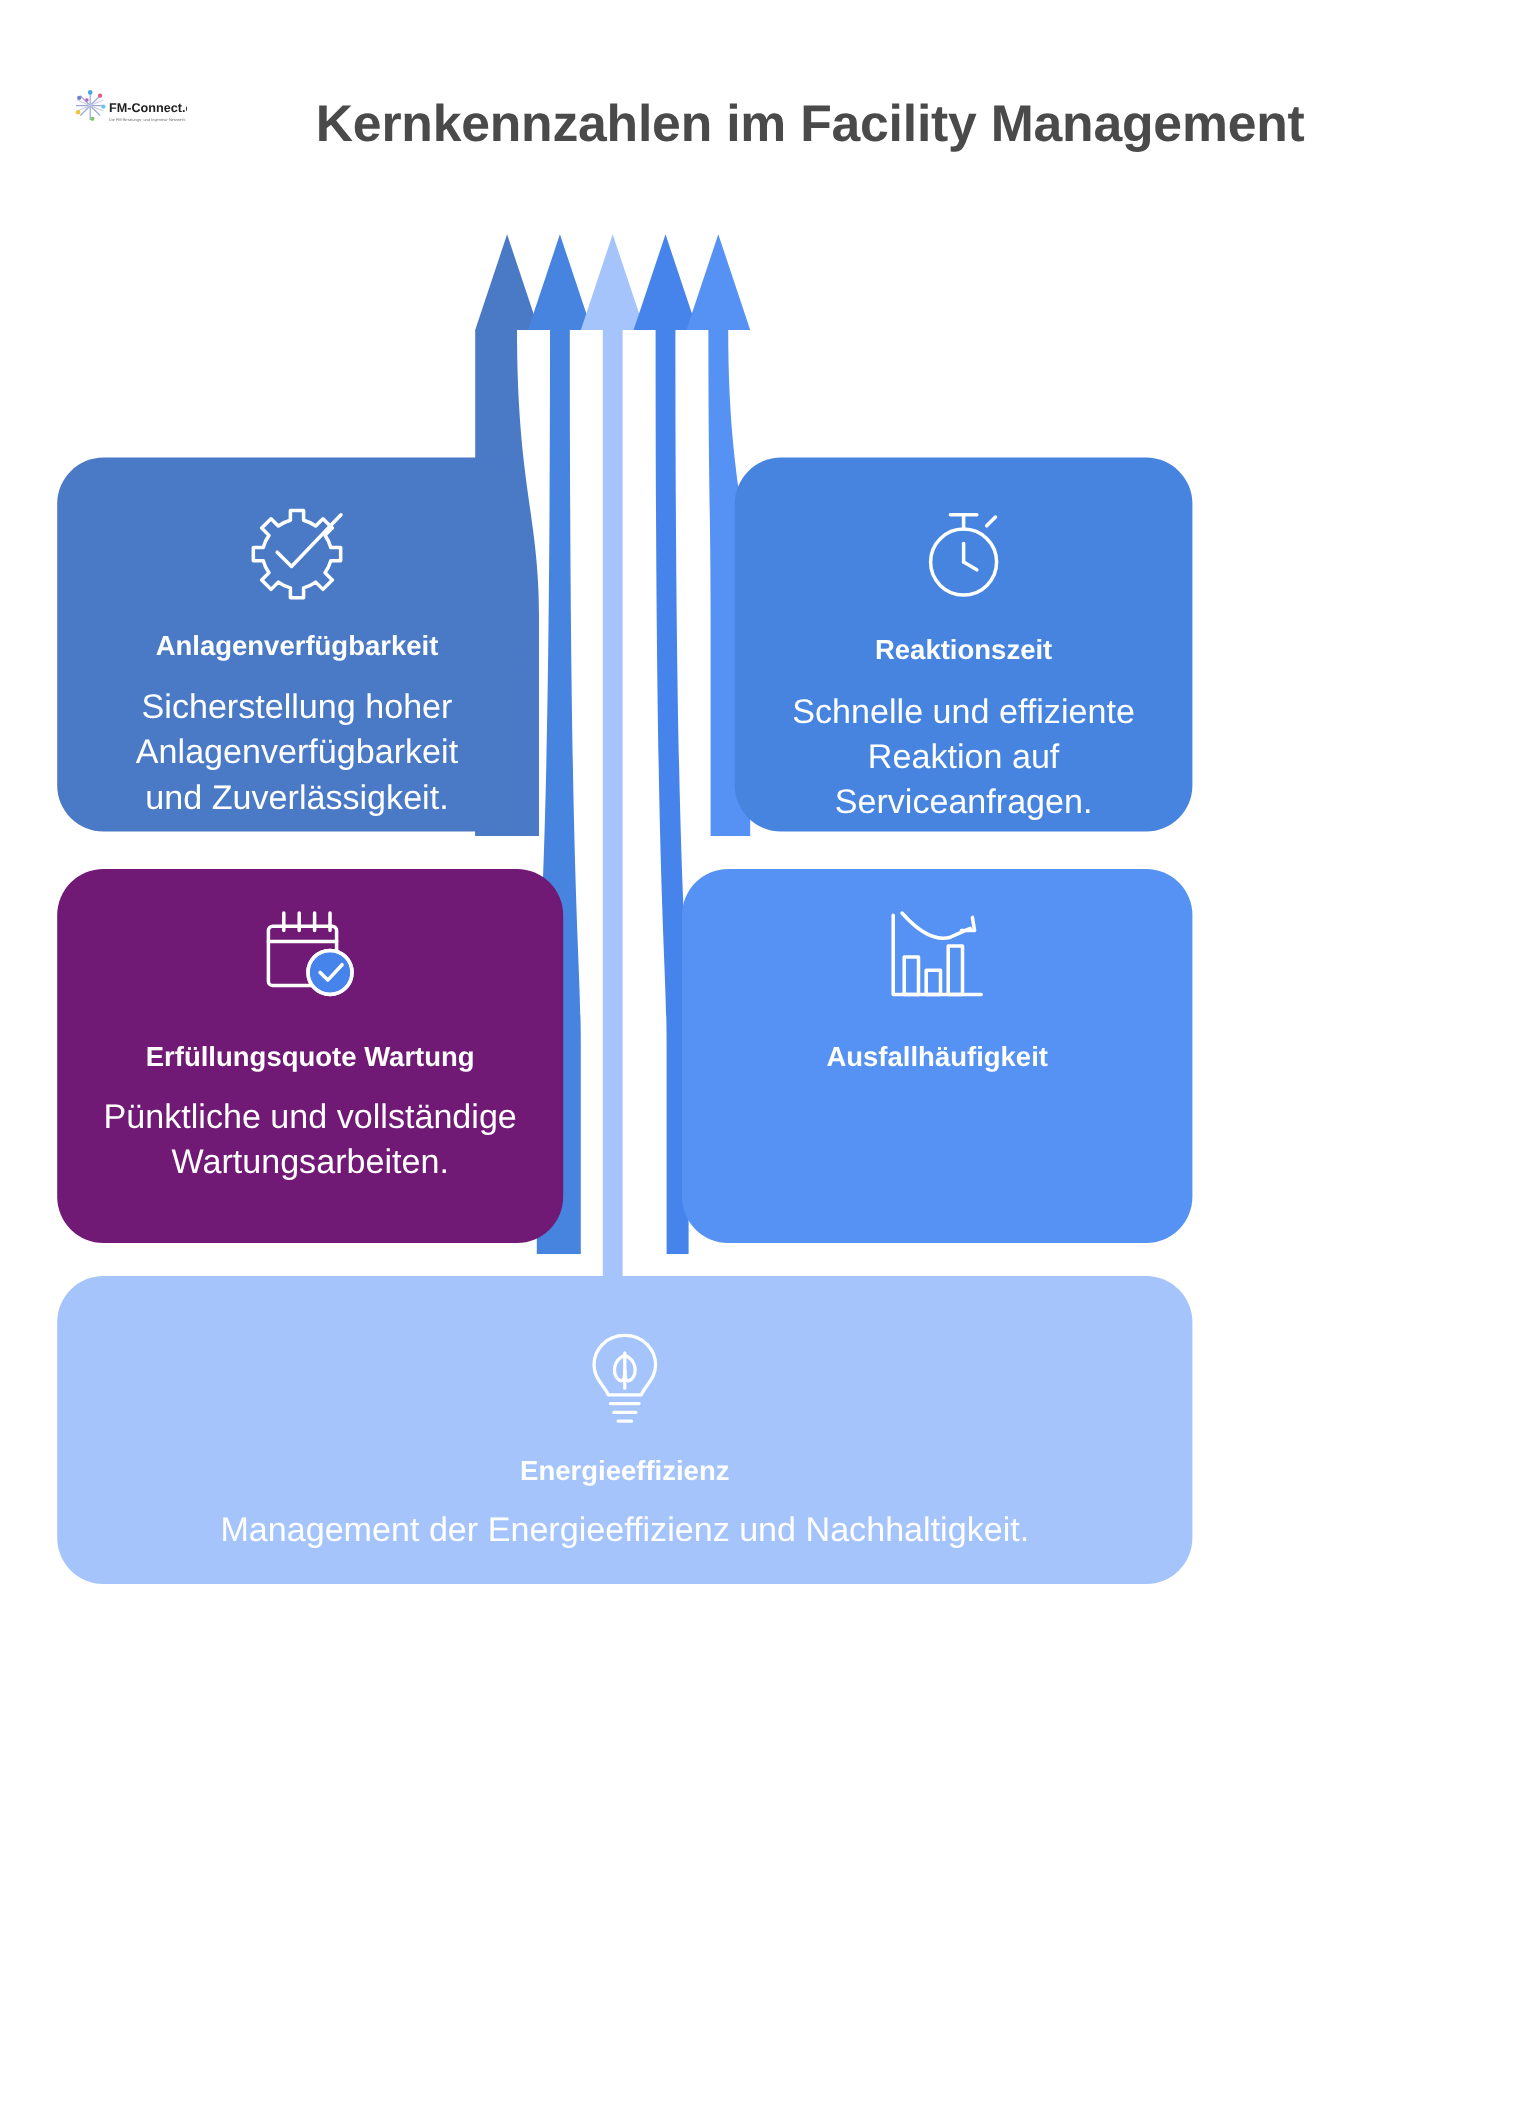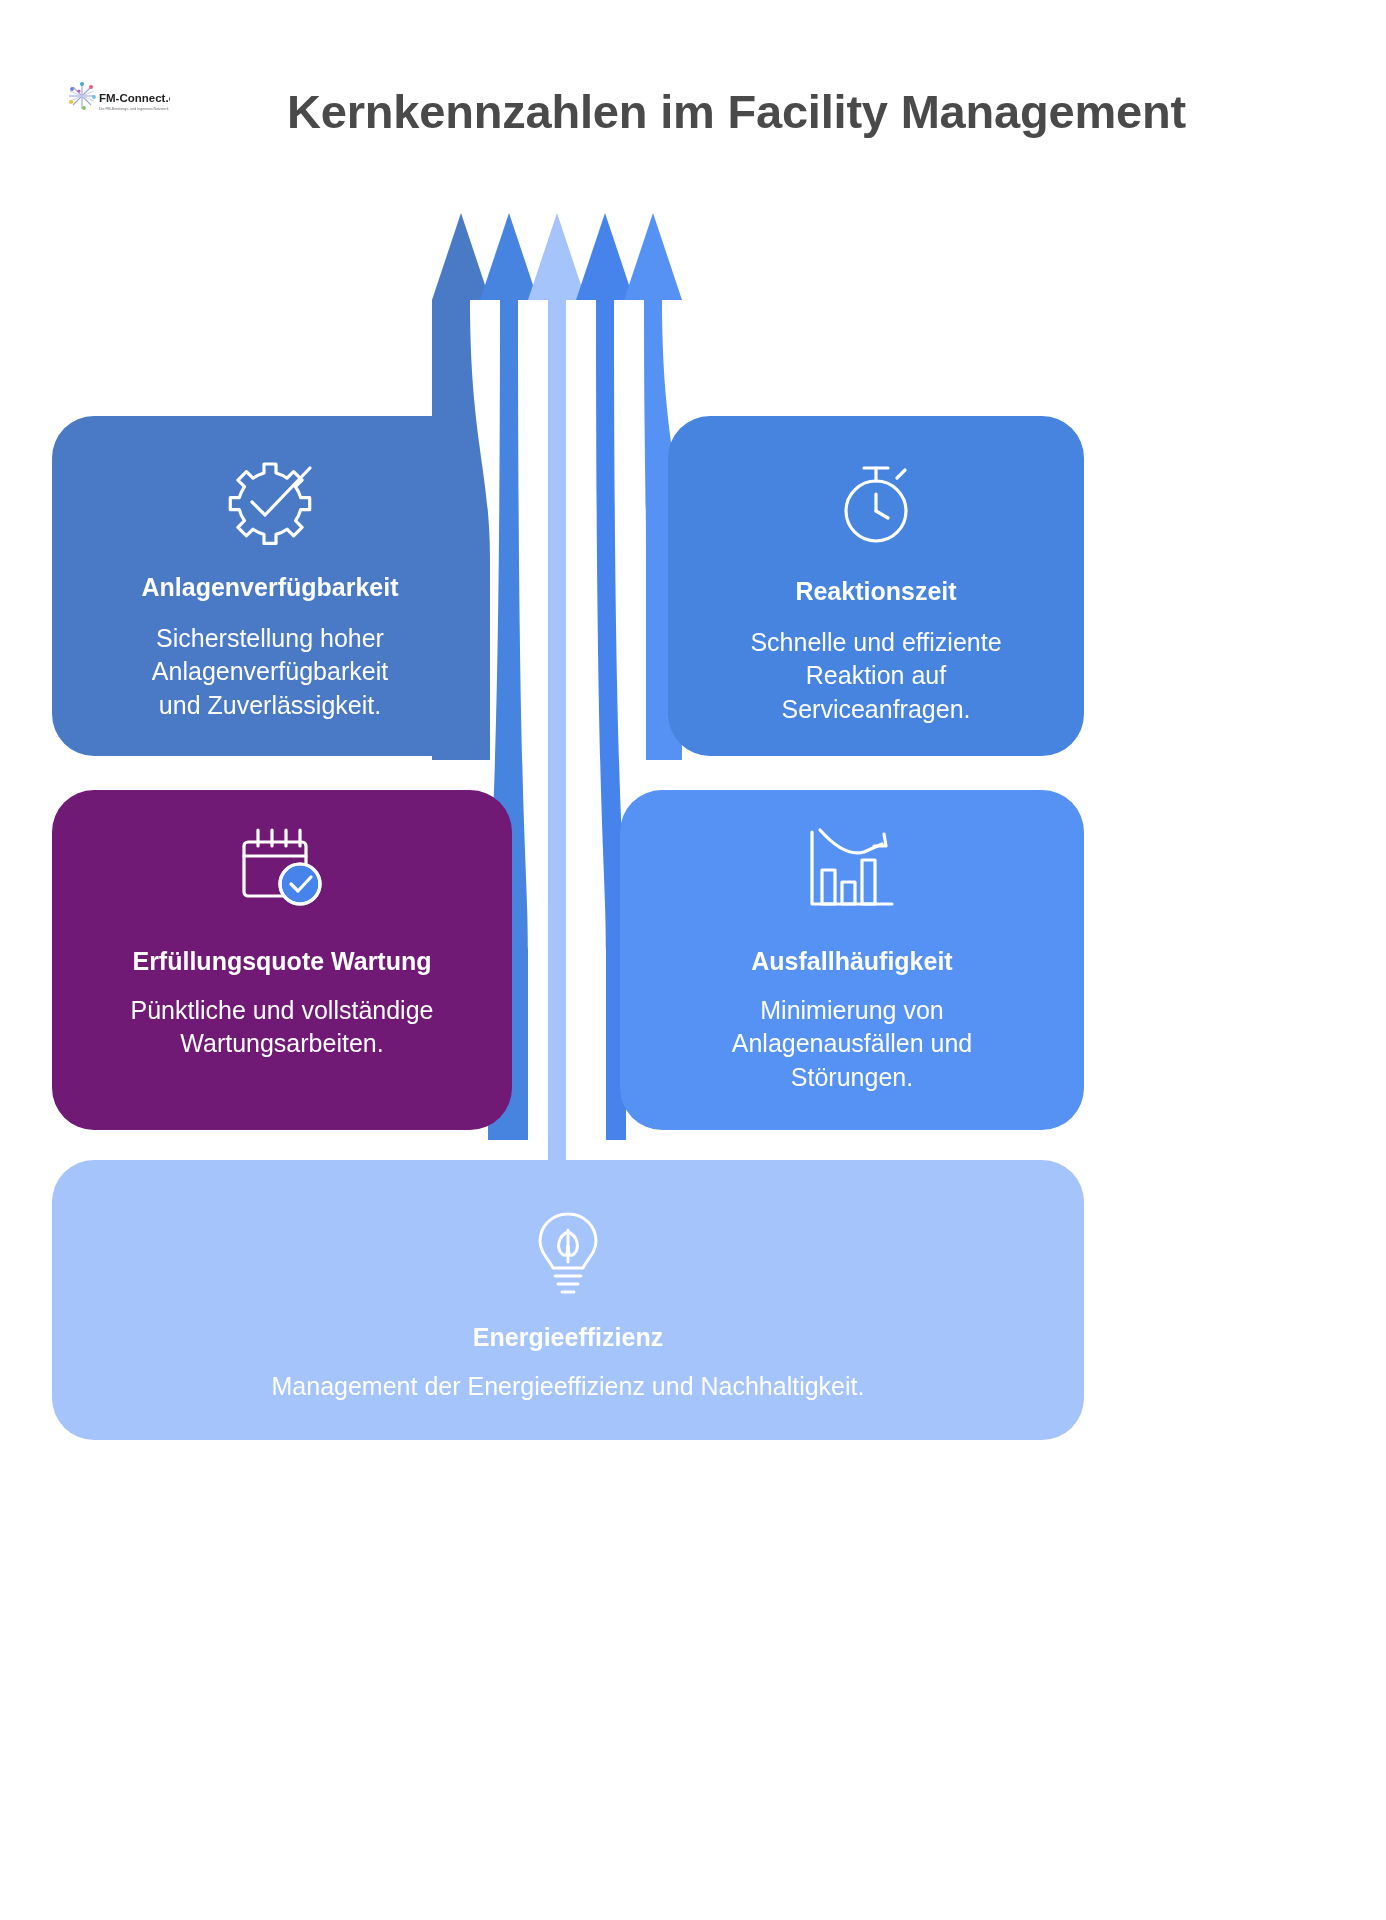--- a/index.html
+++ b/index.html
@@ -39,21 +39,21 @@
     border-radius:42px;
   }
   .card .icon{
     display:block;margin:0 auto;
   }
   .card .c-title{
     font-size:25px;font-weight:bold;
     line-height:1.2;
   }
   .card .c-body{
-    font-size:25px;font-weight:normal;
+    font-size:31px;font-weight:normal;
     line-height:1.33;
   }
 
   #card-0{left:52px;top:416px;width:424px;height:340px;background:#4a79c6;
           border-bottom-right-radius:42px;padding-left:12px;}
   #card-1{left:668px;top:416px;width:416px;height:340px;background:#4684e0;
           border-bottom-left-radius:42px;}
   #card-2{left:52px;top:790px;width:460px;height:340px;background:#701a75;}
   #card-3{left:620px;top:790px;width:464px;height:340px;background:#5691f4;}
   #card-4{left:52px;top:1160px;width:1032px;height:280px;background:#a4c4fb;}
@@ -188,23 +188,20 @@
     <g fill="none" stroke="#ffffff" stroke-width="3.2" stroke-linecap="round" stroke-linejoin="round">
       <path d="M10 10 v72 h80"></path>
       <rect x="20" y="48" width="13" height="34"></rect>
       <rect x="40" y="60" width="13" height="22"></rect>
       <rect x="60" y="38" width="13" height="44"></rect>
       <path d="M18 8 C34 26 48 34 62 30 L80 22"></path>
       <path d="M82 12 L84 24 L72 24"></path>
     </g>
   </svg>
   <div class="c-title">Ausfallhäufigkeit</div>
-  <div class="c-body nowrap">Minimierung von
-Anlagenausfällen und
-Störungen.</div>
 </div>
 
 <div class="card" id="card-4">
   <svg class="icon" width="74" height="92" viewBox="0 0 74 92">
     <g fill="none" stroke="#ffffff" stroke-width="3" stroke-linecap="round" stroke-linejoin="round">
       <path d="M37 6 C20 6 9 19 9 33 C9 45 18 51 22 60 L52 60 C56 51 65 45 65 33 C65 19 54 6 37 6 Z"></path>
       <path d="M24 68 h26 M27 76 h20 M31 84 h12"></path>
       <path d="M37 54 C37 38 37 30 37 22"></path>
       <path d="M37 24 C27 28 25 40 31 46 C36 50 37 44 37 38"></path>
       <path d="M37 24 C47 28 49 40 43 46 C38 50 37 44 37 38"></path>

